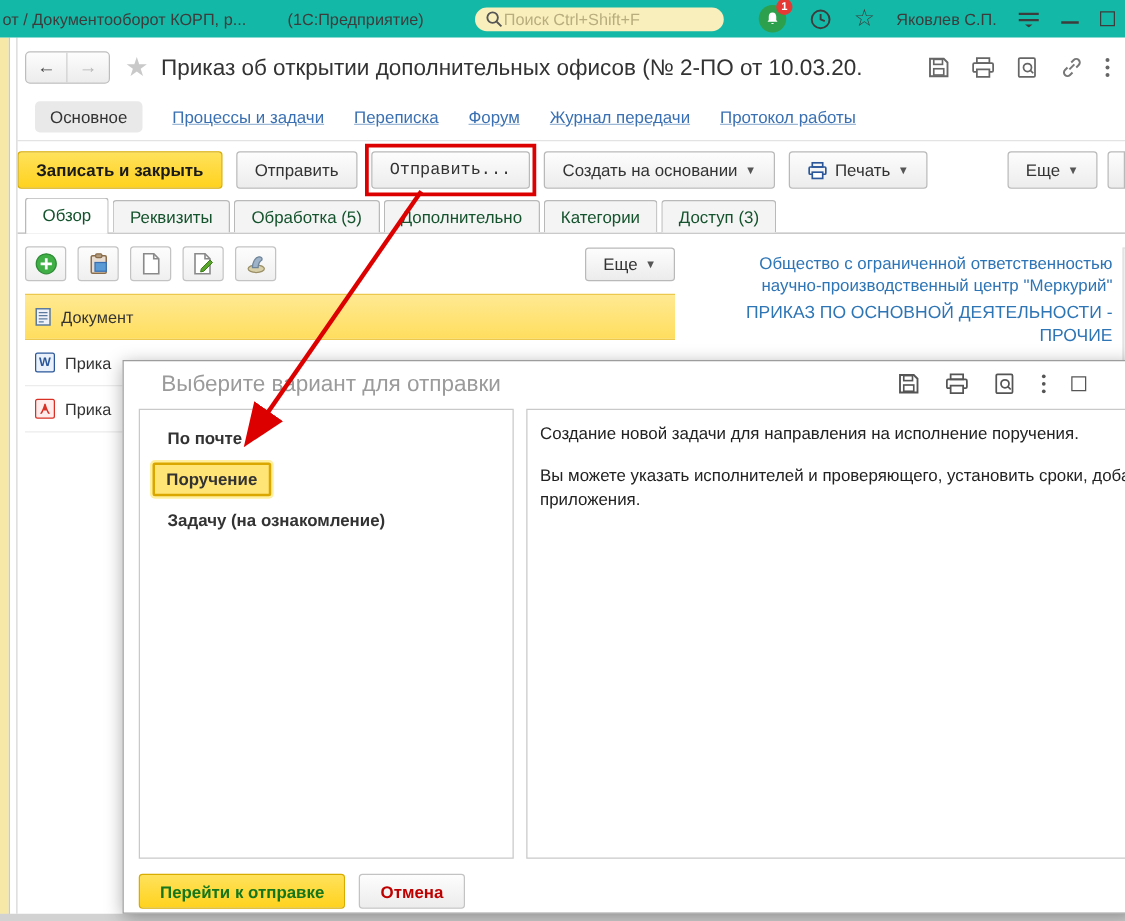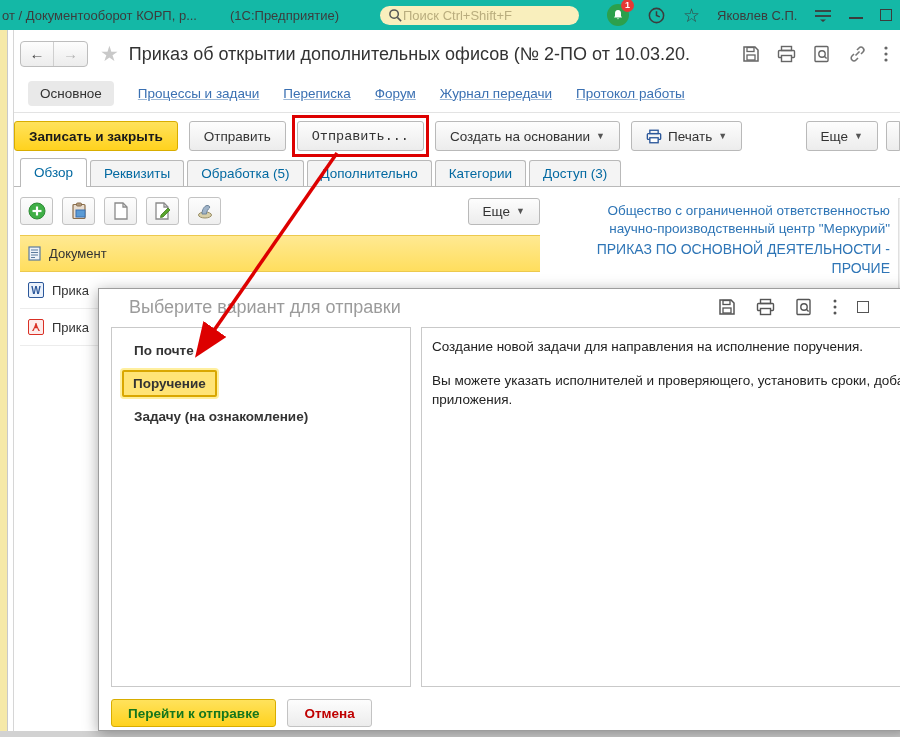--- a/index.html
+++ b/index.html
@@ -51,21 +51,21 @@
   .btn { height:30px; border:1px solid #b9b9b9; border-radius:3px; background:linear-gradient(#fdfdfd,#ececec); font-size:13.5px; color:#333; padding:0 14px; display:inline-flex; align-items:center; gap:6px; white-space:nowrap; font-family:"Liberation Sans",sans-serif; cursor:pointer; }
   .btn-yellow { background:linear-gradient(#ffe25c,#ffd21e); border-color:#d8ad00; font-weight:bold; color:#1a1a1a; }
   .caret { font-size:9px; color:#555; }
   .send-btn { position:relative;font-family:Liberation Mono, monospace; }
   .red-box { position:absolute; left:-6px; top:-7px; right:-6px; bottom:-7px; border:3px solid #dd0000; pointer-events:none; }
   .cmd-right { margin-left:auto; display:flex; gap:8px; }
   .btn-sliver { width:14px; padding:0; border-radius:3px 0 0 3px; }
 
   
   .tabstrip { position:absolute; left:0; top:128px; width:886px; height:29px; border-bottom:1px solid #b9b9b9; display:flex; align-items:flex-end; padding-left:6px; }
-  .tab { border:1px solid #b9b9b9; border-bottom:none; border-radius:3px 3px 0 0; background:#f4f4f4; padding:5px 13px; font-size:13.5px; color:#0369a1; margin-right:3px; position:relative; }
+  .tab { border:1px solid #b9b9b9; border-bottom:none; border-radius:3px 3px 0 0; background:#f4f4f4; padding:5px 13px; font-size:13.5px; color:#14532d; margin-right:3px; position:relative; }
   .tab.active { background:#fff; padding:6px 13px 7px; margin-bottom:-1px; z-index:2; }
 
   
   .ovl-toolbar { position:absolute; left:6px; top:166px; width:520px; height:30px; display:flex; align-items:center; gap:9px; }
   .tool-btn { width:33px; height:28px; border:1px solid #c3c3c3; border-radius:3px; background:linear-gradient(#fdfdfd,#efefef); display:flex; align-items:center; justify-content:center; }
   .ovl-more { margin-left:auto; }
   .doc-table { position:absolute; left:6px; top:205px; width:520px; }
   .tbl-head { height:27px; background:#f6f6f6; border:1px solid #d9d9d9; display:flex; align-items:center; font-size:13px; color:#444; padding-left:8px; }
   .tbl-head-cells { margin-left:auto; display:flex; }
   .tbl-icon-cell { width:29px; height:26px; border-left:1px solid #d9d9d9; display:flex; align-items:center; justify-content:center; }

